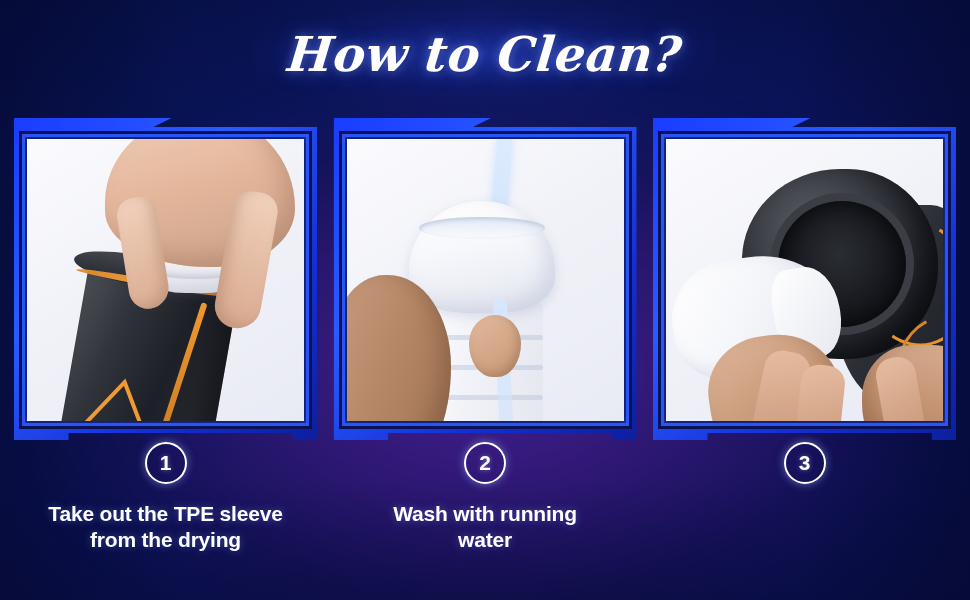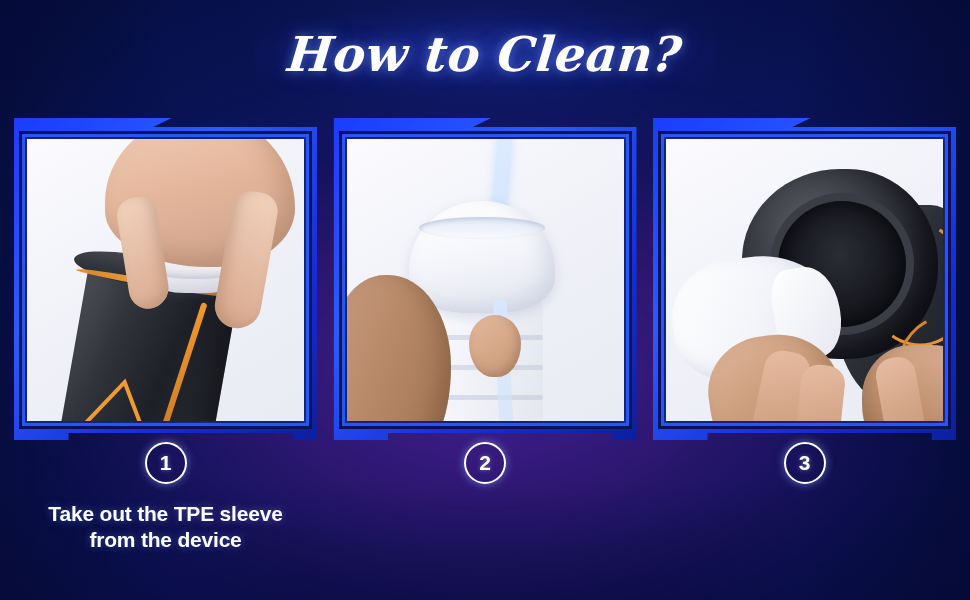--- a/index.html
+++ b/index.html
@@ -504,25 +504,27 @@
       </div>
     </div>
 
   </div>
 
   <div class="steps">
 
     <div class="step">
       <div class="step-num">1</div>
       <div class="step-caption">Take out the TPE sleeve
-from the device</div>
+from the drying</div>
     </div>
 
     <div class="step">
       <div class="step-num">2</div>
+      <div class="step-caption">Wash with running
+water</div>
     </div>
 
     <div class="step">
       <div class="step-num">3</div>
     </div>
 
   </div>
 
 </div>
 

